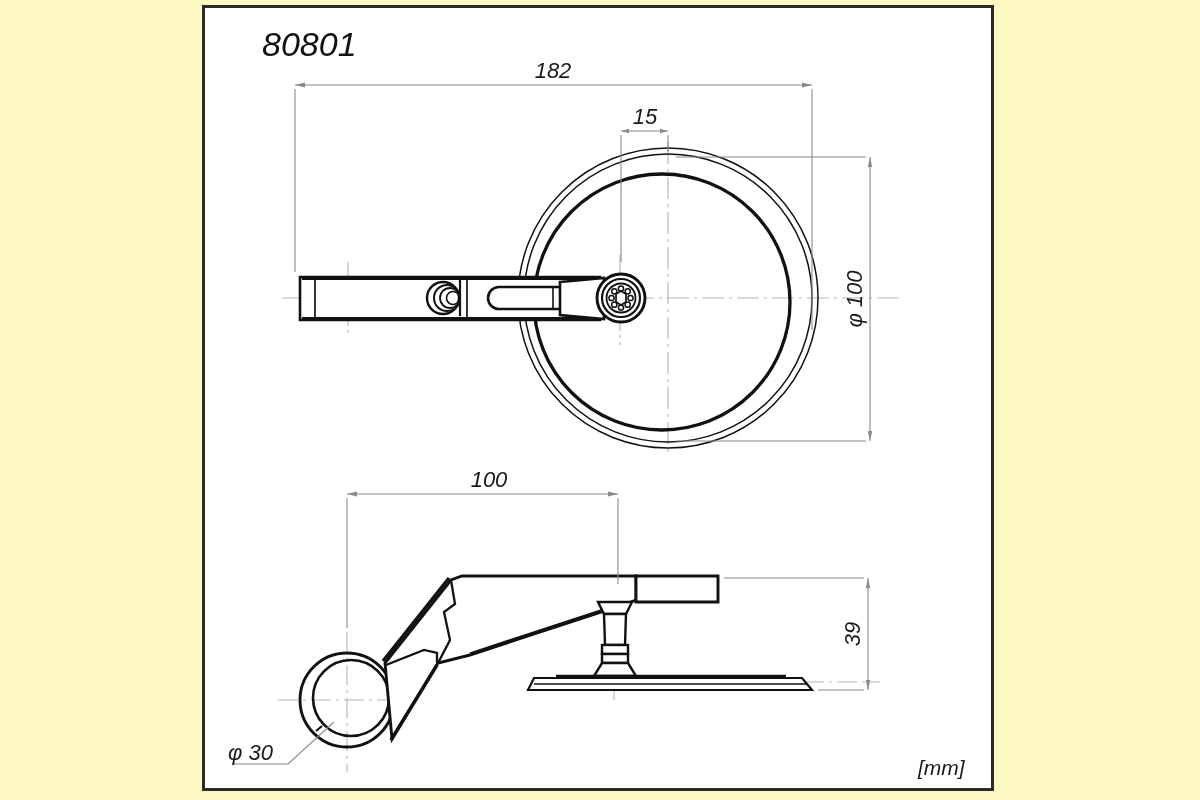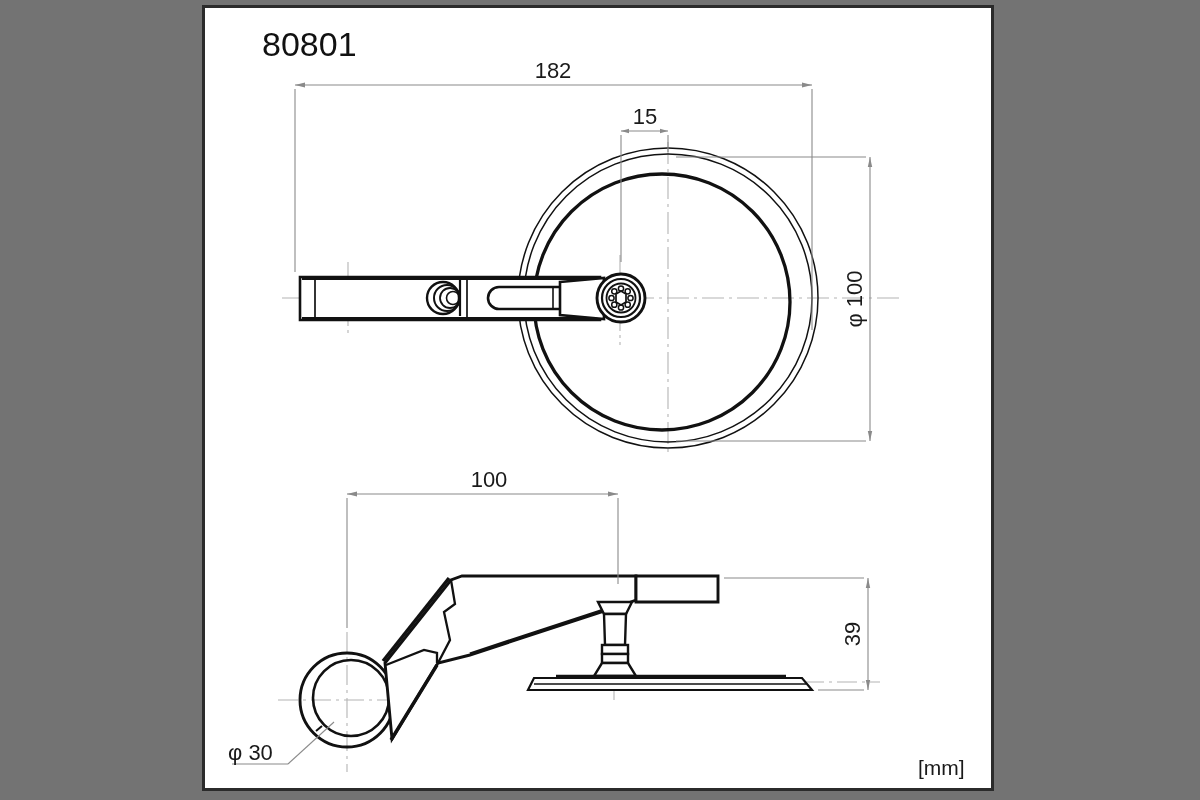--- a/index.html
+++ b/index.html
@@ -8,21 +8,22 @@
     background: #ffffff;
     width: 1200px;
     height: 800px;
     overflow: hidden;
     font-family: "Liberation Sans", sans-serif;
   }
   #sheet {
     position: relative;
     width: 1200px;
     height: 800px;
-    background: #737373;
+    background: #fef9c3;
+    font-style: italic;
   }
   #drawing-svg {
     position: absolute;
     left: 0;
     top: 0;
     width: 1200px;
     height: 800px;
     display: block;
   }
   .dimtext {

